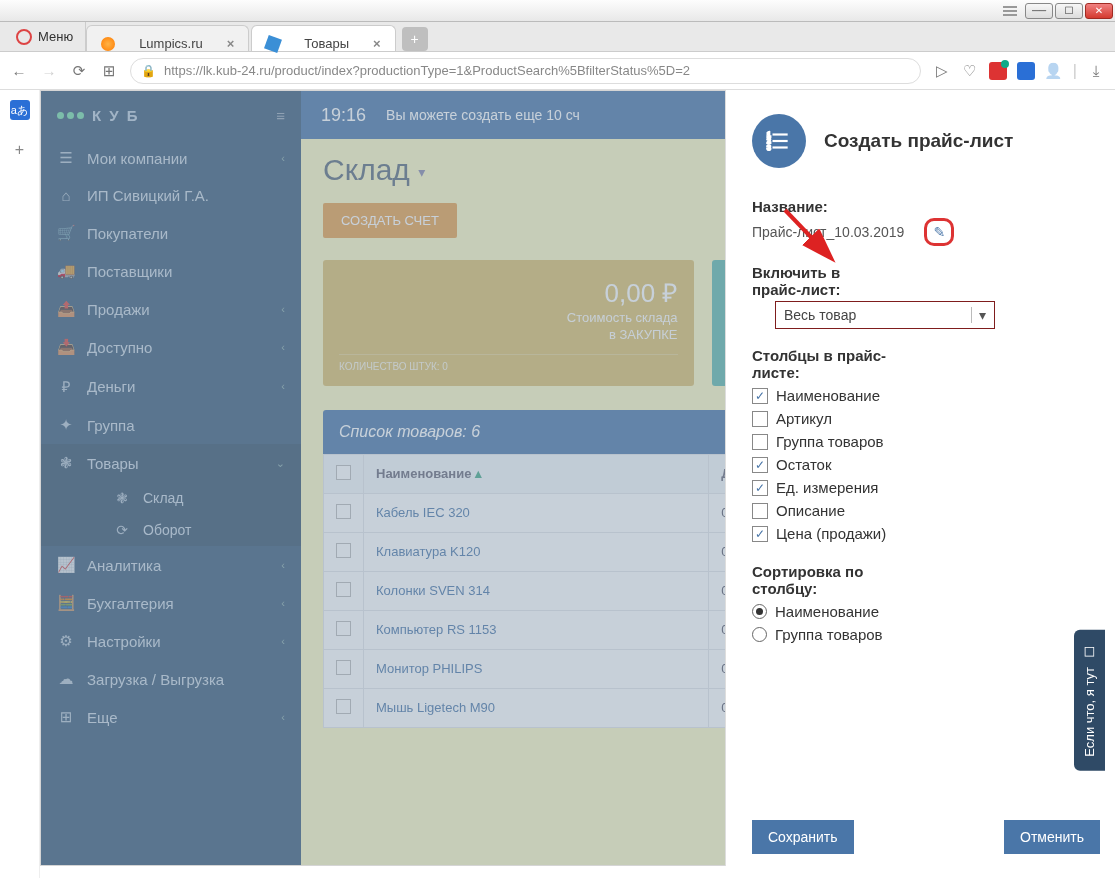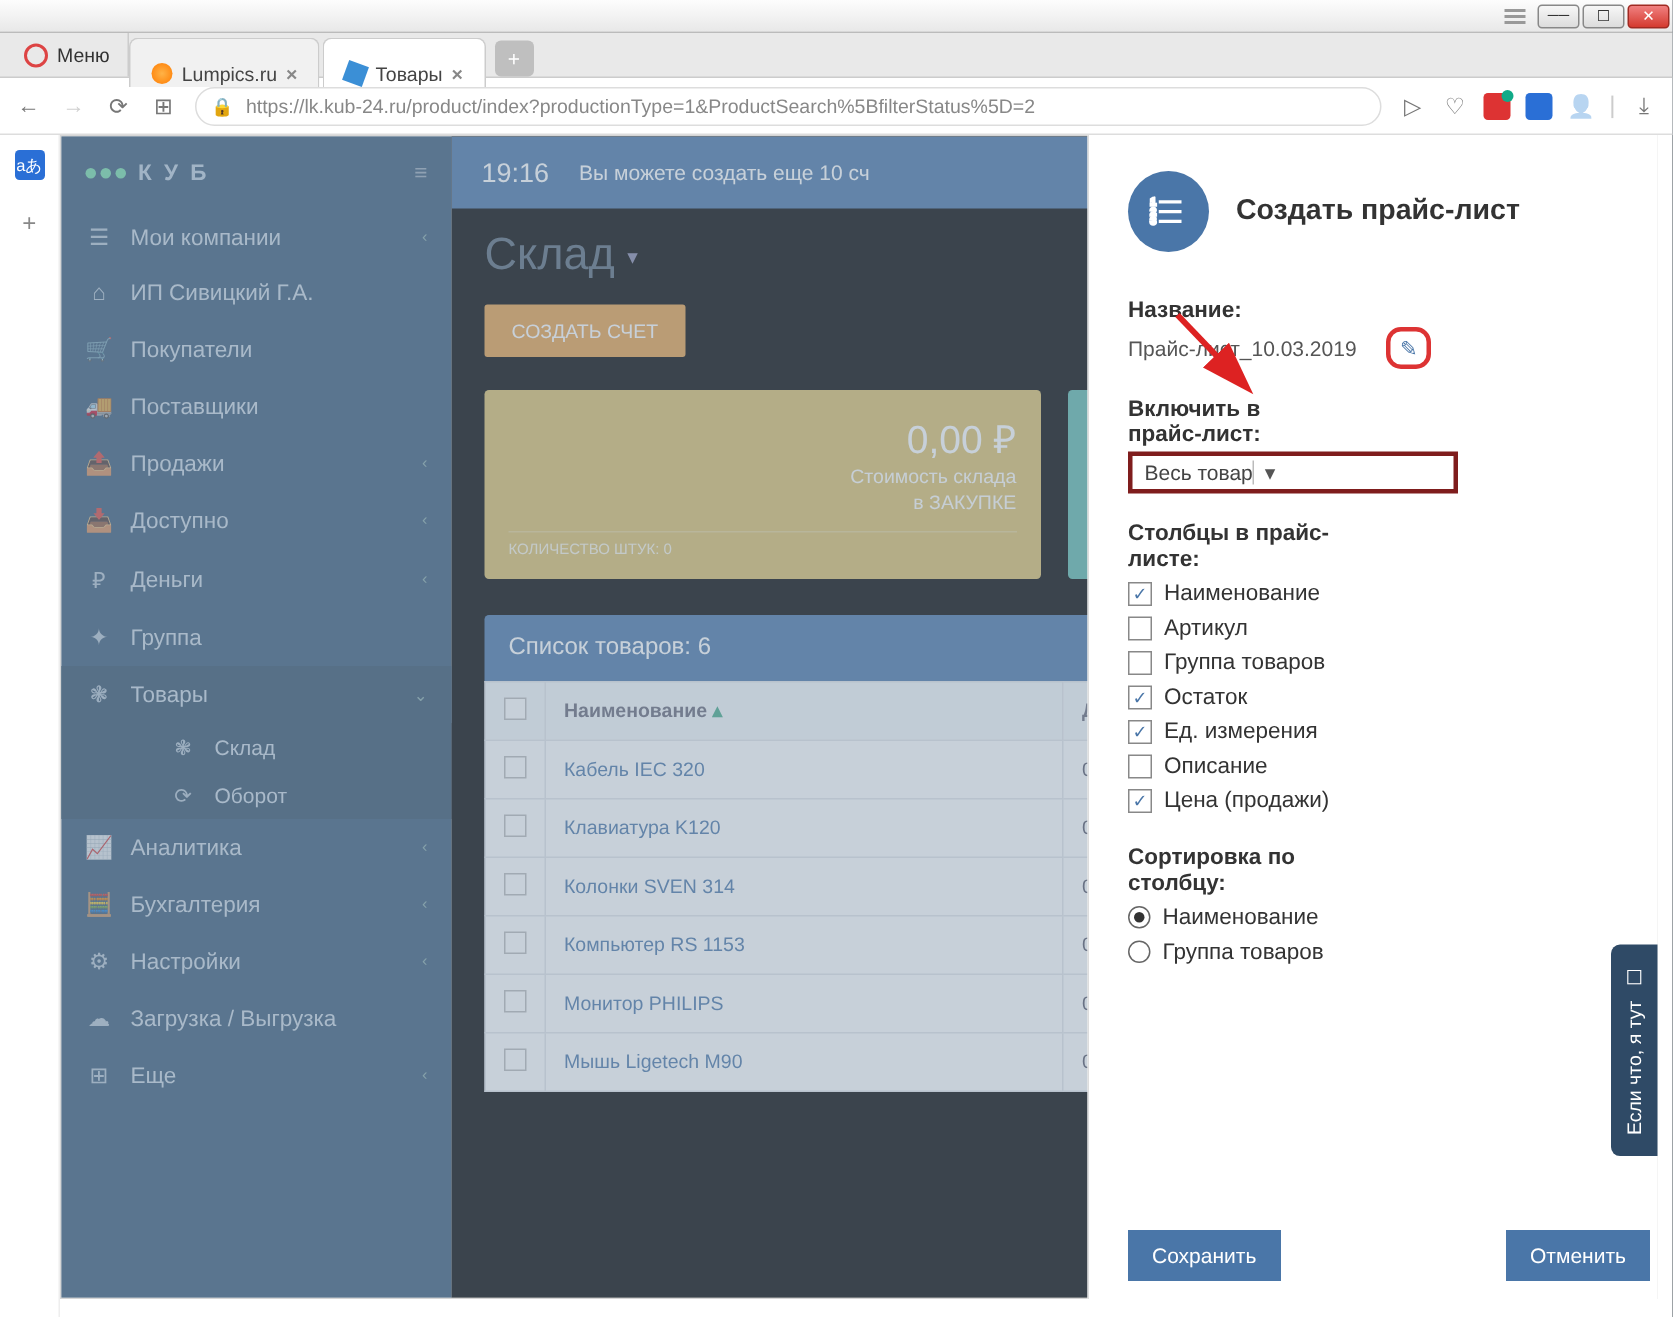--- a/index.html
+++ b/index.html
@@ -10,21 +10,21 @@
 .chrome-spacer { flex:1; }
 .chrome-btn { width:28px; height:16px; border:1px solid #888; border-radius:3px; background: linear-gradient(#f7f7f7,#dcdcdc); display:flex; align-items:center; justify-content:center; font-size:10px; color:#333;}
 .chrome-btn.close-btn { background: linear-gradient(#f08080,#d43a2f); color:#fff; border-color:#a02a22;}
 .chrome-lines { width:14px; display:flex; flex-direction:column; gap:2px; margin-right:6px;}
 .chrome-lines span{ height:2px; background:#999;}
 
 
 .tab-bar { height: 30px; background: #e9e9e9; border-bottom: 1px solid #ccc; display:flex; align-items:stretch; padding-left:4px;}
 .menu-btn { display:flex; align-items:center; gap:6px; padding:0 12px; border-right:1px solid #ccc; font-size:13px; color:#333;}
 .menu-btn .o-icon{ width:16px;height:16px;border:2px solid #d44;border-radius:50%;}
-.tab { display:flex; align-items:flex-start; gap:6px; padding:16px 14px; background:#fff; border:1px solid #ccc; border-bottom:none; border-radius:6px 6px 0 0; margin-top:3px; margin-right:2px; font-size:13px; color:#444; max-width:200px; position:relative;}
+.tab { display:flex; align-items:flex-end; gap:24px; padding:0 14px; background:#fff; border:1px solid #ccc; border-bottom:none; border-radius:6px 6px 0 0; margin-top:3px; margin-right:2px; font-size:13px; color:#444; max-width:200px; position:relative;}
 .tab.inactive { background:#f1f1f1; }
 .tab .tab-close{ color:#888; font-weight:bold; cursor:pointer; margin-left:auto;}
 .tab .tab-ico-lump{width:14px;height:14px;border-radius:50%;background:radial-gradient(circle,#ffb347,#ff7b00);} 
 .tab .tab-ico-cube{width:14px;height:14px;background:#3b8fd6;transform:rotate(20deg);}
 .new-tab { width:26px; display:flex;align-items:center;justify-content:center;color:#fff;background:#bfbfbf;border-radius:4px;margin:5px 0 0 4px; font-size:14px;}
 
 
 .addr-bar { height: 38px; background:#fff; border-bottom:1px solid #ddd; display:flex;align-items:center; padding:0 10px; gap:12px;}
 .nav-ico { color:#777; font-size:15px; width:18px; text-align:center; cursor:pointer;}
 .addr-field { flex:1; display:flex;align-items:center; border:1px solid #ddd; border-radius:14px; height:26px; padding:0 10px; gap:8px; color:#888; font-size:13px; overflow:hidden;}
@@ -49,57 +49,57 @@
 .brand .ham{position:absolute;right:14px;color:#9ab;}
 .brand .logo-dots{display:flex;gap:3px;}
 .brand .logo-dots span{width:7px;height:7px;background:#7da;border-radius:50%;}
 .side-item{ display:flex;align-items:center; padding:10px 16px; gap:12px; cursor:pointer; position:relative; color:#c8d6e2;}
 .side-item .chev{ margin-left:auto; font-size:11px; color:#8aa;}
 .side-item .s-ico{width:18px;text-align:center;opacity:.85;}
 .side-sub{ padding-left:36px; background:#33506b;}
 .side-sub .side-item{padding:8px 16px 8px 36px;font-size:14px;}
 
 
-.content { flex:1; background:#000000; display:flex; flex-direction:column; overflow:hidden;}
+.content { flex:1; background:#fef9c3; display:flex; flex-direction:column; overflow:hidden;}
 .topstrip{ height:48px; background:#4a76a8; color:#fff; display:flex;align-items:center; padding:0 20px; gap:20px; font-size:14px;}
 .topstrip .time{font-size:18px;}
 .topstrip .xcirc{ margin-left:auto; width:26px;height:26px;border-radius:50%;background:rgba(255,255,255,.2);display:flex;align-items:center;justify-content:center;}
 .page-body{ padding:14px 22px; overflow:auto;}
 .page-title{ font-size:30px; color:#5a6a7a; font-weight:300; margin-bottom:16px;}
 .page-title .dd{font-size:14px;vertical-align:middle;color:#88a;}
 .btn-row{ display:flex; gap:14px; margin-bottom:22px;}
 .pbtn{ padding:10px 18px; color:#fff; font-size:13px; border-radius:2px;}
 .pbtn.orange{background:#e8a04a;} .pbtn.teal{background:#4fb8aa;}
 .cards{ display:flex; gap:18px; margin-bottom:24px;}
 .card{ flex:1; border-radius:3px; color:#fff; padding:14px 16px; min-height:110px;}
 .card.yellow{background:#dcc06b;} .card.green{background:#5fb9ab;}
 .card .big{font-size:26px; text-align:right;}
 .card .lab{font-size:13px;opacity:.95;text-align:right;line-height:1.3;}
 .card .foot{font-size:10px;opacity:.8;margin-top:10px;border-top:1px solid rgba(255,255,255,.3);padding-top:6px;}
-.list-head{ background:#4a76a8;color:#fff; padding:10px 16px; display:flex;align-items:center;justify-content:space-between;border-radius:3px 3px 0 0;}
+.list-head{ background:#4a76a8;color:#fff; padding:10px 16px; display:flex;align-items:center;justify-content:space-between;border-radius:3px 3px 0 0;font-style:italic;}
 .list-head .lh-btn{border:1px solid rgba(255,255,255,.5);padding:4px 10px;font-size:12px;border-radius:2px;}
 table.prod{ width:100%; border-collapse:collapse; background:#fff; font-size:13px;}
 table.prod th, table.prod td{ border:1px solid #e3e6ea; padding:10px 12px; text-align:left; color:#556;}
 table.prod th{ background:#f5f7f9; font-weight:600; color:#667;}
 table.prod td a{color:#4a76a8;text-decoration:none;}
 .chk{width:15px;height:15px;border:1px solid #bbb;background:#fff;display:inline-block;}
 
 
 .dialog { position:absolute; top:90px; right:10px; width:380px; bottom:12px; background:#fff; z-index:10; padding:24px 26px; border-left:1px solid #ddd; overflow:auto;}
 .dlg-head{ display:flex; align-items:center; gap:18px; margin-bottom:30px;}
 .dlg-icon{ width:54px;height:54px;border-radius:50%;background:#4a76a8;display:flex;align-items:center;justify-content:center;color:#fff;}
 .dlg-icon svg{width:26px;height:26px;}
 .dlg-title{ font-size:19px; font-weight:700; color:#333;}
 .field-block{ margin-bottom:18px;}
 .field-label{ font-weight:700; color:#333; font-size:15px; margin-bottom:3px;}
 .field-value{ color:#555; font-size:14px; display:flex;align-items:center;gap:20px;}
 .edit-highlight{ border:3px solid #d33; border-radius:10px; padding:3px 6px; display:inline-flex;}
 .pencil{ color:#4a76a8; font-size:14px;}
 .arrow-annot{ position:absolute; top:202px; right:260px; z-index:12; pointer-events:none;}
-.sel{ width:220px; height:28px; border:3px solid #7f1d1d; background:#fff; display:flex;align-items:center;justify-content:flex-start;padding:0 8px;font-size:14px;color:#444;}
+.sel{ width:220px; height:28px; border:1px solid #7f1d1d; background:#fff; display:flex;align-items:center;justify-content:space-between;padding:0 8px;font-size:14px;color:#444;margin-left:23px;}
 .sel .dd{border-left:1px solid #bbb;padding-left:7px;color:#555;}
 .cb-row{ display:flex; align-items:center; gap:8px; padding:3px 0; font-size:15px; color:#333;}
 .cb{ width:16px;height:16px;border:1px solid #888;display:flex;align-items:center;justify-content:center;font-size:12px;color:#4a76a8;background:#fff;}
 .cb.checked::before{content:"✓";}
 .rad{ width:15px;height:15px;border:1px solid #666;border-radius:50%;display:flex;align-items:center;justify-content:center;}
 .rad.on::before{content:"";width:7px;height:7px;background:#333;border-radius:50%;}
 .dlg-foot{ position:absolute; bottom:12px; left:26px; right:5px; display:flex; justify-content:space-between;}
 .bbtn{ padding:9px 16px; background:#4a76a8;color:#fff; font-size:14px; border:none;}
 
 

